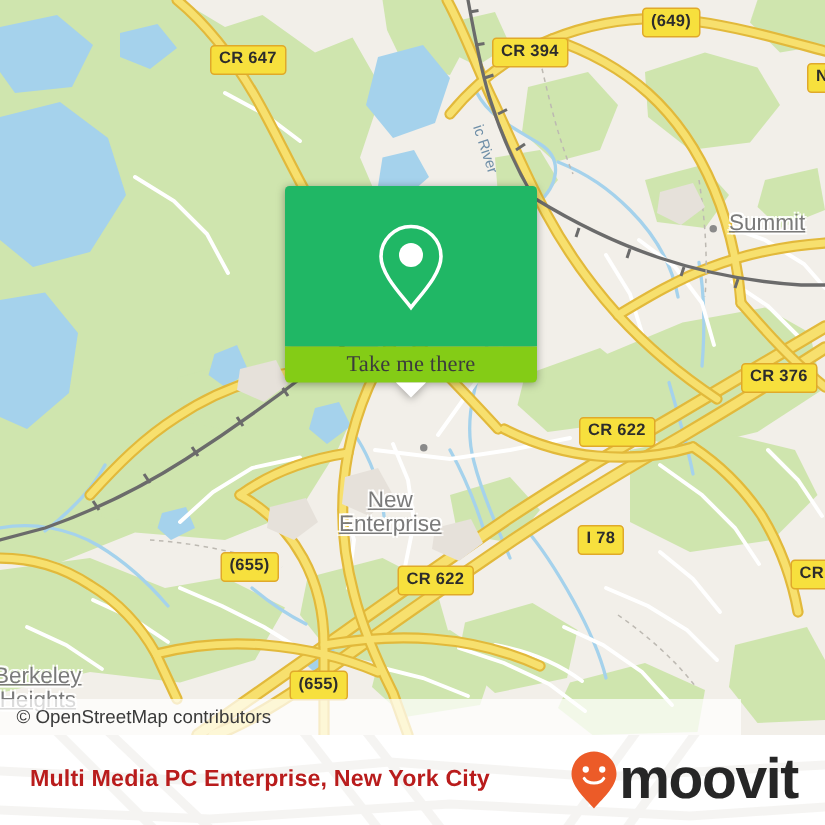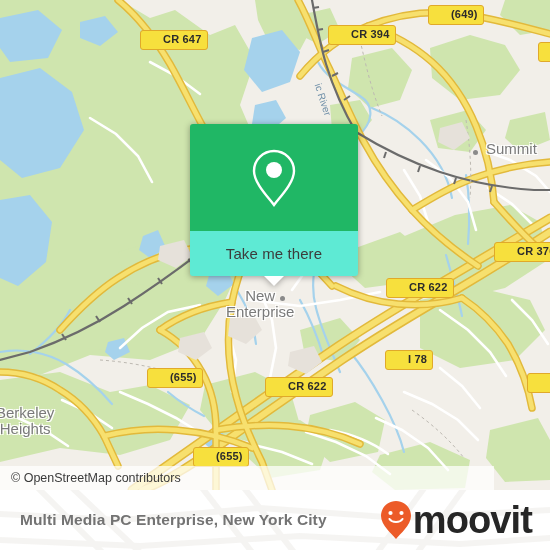--- a/index.html
+++ b/index.html
@@ -29,41 +29,42 @@
   .shield {
     position: absolute;
     background: #f7e03d;
     border: 1px solid #e0a92a;
     border-radius: 3px;
     color: #2c2c2c;
     font-family: "Liberation Sans", sans-serif;
     font-size: 11px;
     font-weight: bold;
     line-height: 1;
-    padding: 3px 5px 4px 22px;
+    padding: 3px 5px 4px 5px;
     white-space: nowrap;
     letter-spacing: .2px;
   }
 
   
   .place-label {
     position: absolute;
     color: #7a7a7a;
     font-family: "Liberation Sans", sans-serif;
     font-size: 15px;
     font-weight: normal;
     white-space: nowrap;
     text-shadow:
       -1.2px -1.2px 0 rgba(255,255,255,.95),
        1.2px -1.2px 0 rgba(255,255,255,.95),
       -1.2px  1.2px 0 rgba(255,255,255,.95),
        1.2px  1.2px 0 rgba(255,255,255,.95);
     line-height: 1.05;
-  }
-  .place-label.two-line { text-align: center; }
+    text-decoration: underline;
+  }
+  .place-label.two-line { text-align: center; margin-top: 38px; }
   .place-dot {
     position: absolute;
     width: 5px; height: 5px;
     border-radius: 50%;
     background: #8a8a8a;
   }
   .river-label {
     position: absolute;
     color: #6f8fa8;
     font-size: 10px;
@@ -81,27 +82,28 @@
   }
   #popup-green {
     background: #20b765;
     height: 107px;
     border-radius: 3px 3px 0 0;
     display: flex;
     align-items: center;
     justify-content: center;
   }
   #popup-footer {
-    background: #5eead4;
-    height: 45px;
+    background: #84cc16;
+    height: 24px;
     display: flex;
     align-items: center;
     justify-content: center;
     border-radius: 0 0 3px 3px;
     position: relative;
+    font-family: Liberation Serif, serif;
   }
   #popup-footer-label {
     color: #3c3c3c;
     font-size: 15px;
     letter-spacing: .1px;
   }
   #popup-tail {
     position: absolute;
     left: 50%;
     margin-left: -10px;
@@ -142,21 +144,21 @@
     justify-content: space-between;
   }
   #bottom-bar-watermark {
     position: absolute;
     left: 0; top: 0;
     opacity: .5;
   }
   #bottom-title {
     position: relative;
     z-index: 2;
-    color: #737373;
+    color: #b91c1c;
     font-size: 15.5px;
     font-weight: bold;
     padding-left: 20px;
     letter-spacing: .1px;
     white-space: nowrap;
   }
   #moovit-logo {
     position: relative;
     z-index: 2;
     display: flex;

